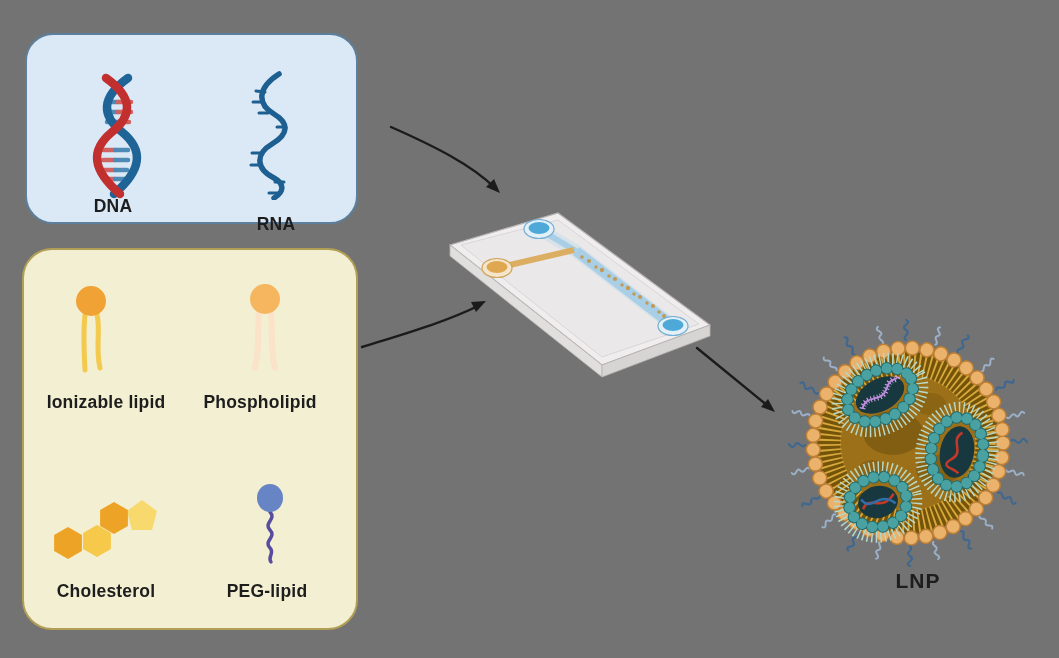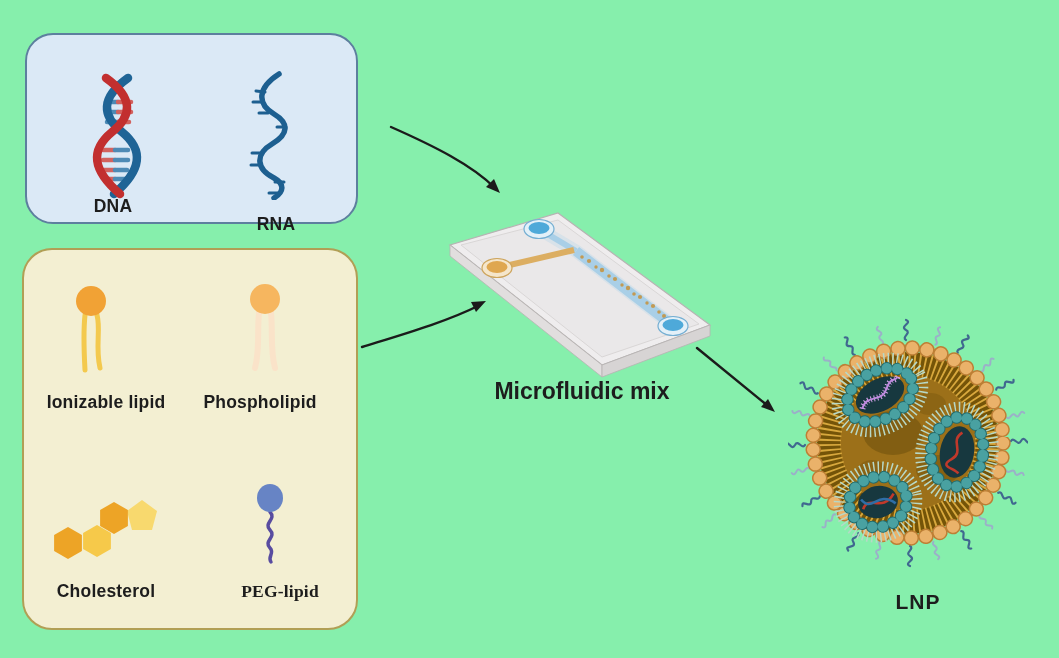--- a/index.html
+++ b/index.html
@@ -1,16 +1,16 @@
 <!DOCTYPE html>
 <html><head>
 <meta charset="utf-8">
 <style>
   html,body{margin:0;padding:0;background:#ffffff;}
-  #canvas{position:relative;width:1059px;height:658px;background:#86efac;overflow:hidden;
+  #canvas{position:relative;width:1059px;height:658px;background:#737373;overflow:hidden;
           font-family:"Liberation Sans",sans-serif;}
   .panel{position:absolute;border:2px solid;box-sizing:border-box;}
   .panel-nucleic{left:25px;top:33px;width:333px;height:191px;border-radius:28px;}
   .panel-lipid{left:22px;top:248px;width:336px;height:382px;border-radius:30px;}
   .abs{position:absolute;}
   .lbl{position:absolute;font-weight:700;white-space:nowrap;transform:translateX(-50%);}
   .lbl-sm{font-size:17.5px;letter-spacing:.2px;}
   .lbl-md{font-size:23px;}
   .lbl-lnp{font-size:21px;letter-spacing:1px;}
   svg{display:block;}
@@ -84,21 +84,21 @@
     <polygon points="20,31 33.9,39 33.9,55 20,63 6.1,55 6.1,39" fill="#eda426"></polygon>
     <polygon points="49,29 62.9,37 62.9,53 49,61 35.1,53 35.1,37" fill="#f6c94a"></polygon>
     <polygon points="66,6 79.9,14 79.9,30 66,38 52.1,30 52.1,14" fill="#eda426"></polygon>
   </svg>
   <div class="lbl lbl-sm" style="left: 106px; top: 581px; color: rgb(29, 29, 29);">Cholesterol</div>
 
   <svg class="abs" style="left:248px;top:482px" width="46" height="92" viewBox="0 0 46 92">
     <path d="M 22,30 c 7,7 -7,11 0,18 c 7,7 -7,11 0,18 c 5,5 -3,9 1,14" fill="none" stroke="#584ca0" stroke-width="3.5" stroke-linecap="round"></path>
     <ellipse cx="22" cy="16" rx="13" ry="14" fill="#6784c5"></ellipse>
   </svg>
-  <div class="lbl lbl-sm" style="left: 280px; top: 581px; color: rgb(29, 29, 29); font-family: Liberation Serif, serif;">PEG-lipid</div>
+  <div class="lbl lbl-sm" style="left: 267px; top: 581px; color: rgb(29, 29, 29);">PEG-lipid</div>
 
   <svg class="abs" style="left:440px;top:200px" width="320" height="180" viewBox="0 0 320 180">
     <polygon points="118,13 270,125 162,165 10,45" fill="#efedee" stroke="#b7b3b3" stroke-width="1.2"></polygon>
     <polygon points="118,20 259,124 162,157 21,45" fill="#eae8e9" stroke="#d9d6d6" stroke-width="1"></polygon>
     <polygon points="10,45 10,56 162,177 162,165" fill="#e1dede" stroke="#b7b3b3" stroke-width=".8"></polygon>
     <polygon points="162,165 162,177 270,136 270,125" fill="#d7d4d4" stroke="#b7b3b3" stroke-width=".8"></polygon>
     <path d="M 99,29 L 136,51 L 232,125" fill="none" stroke="#c5dcea" stroke-width="13" stroke-linejoin="round" opacity=".5"></path>
     <line x1="99" y1="29" x2="136" y2="51" stroke="#a9cfe7" stroke-width="6"></line>
     <line x1="136" y1="51" x2="232" y2="125" stroke="#a9cfe7" stroke-width="10"></line>
     <line x1="57" y1="68" x2="134" y2="50" stroke="#dcae62" stroke-width="6"></line>
@@ -124,21 +124,20 @@
     </g>
     <g>
       <ellipse cx="99" cy="29" rx="15" ry="9.5" fill="#e3f0f8" stroke="#74aed2" stroke-width="1.2"></ellipse>
       <ellipse cx="99" cy="28" rx="10.5" ry="6" fill="#4ea9d9"></ellipse>
     </g>
     <g>
       <ellipse cx="233" cy="126" rx="15" ry="9.5" fill="#e3f0f8" stroke="#74aed2" stroke-width="1.2"></ellipse>
       <ellipse cx="233" cy="125" rx="10.5" ry="6" fill="#4ea9d9"></ellipse>
     </g>
   </svg>
-  <div class="lbl lbl-md" style="left: 582px; top: 378px; color: rgb(29, 29, 29);">Microfluidic mix</div>
 
   <svg class="abs" style="left:788px;top:318px" width="240" height="252" viewBox="0 0 240 252">
     <defs>
       <path id="sqa" d="M118,2 c7,3 -7,6 0,10 c6,3 -5,7 0,10" fill="none" stroke="#40688f" stroke-width="2.2" stroke-linecap="round"></path>
       <path id="sqb" d="M121,5 c-6,3 6,6 0,9 c-5,3 4,6 0,9" fill="none" stroke="#9bb0c8" stroke-width="2" stroke-linecap="round"></path>
     </defs>
     <g>
       <use href="#sqa" transform="rotate(0,120,125)"></use>
         <use href="#sqb" transform="rotate(15,120,125)"></use>
       <use href="#sqa" transform="rotate(30,120,125)"></use>
@@ -195,21 +194,21 @@
 
     <g transform="translate(90,184) rotate(-12)">
       <ellipse rx="38" ry="34" fill="none" stroke="#b7d8c7" stroke-width="13" stroke-dasharray="1.4 2.9"></ellipse>
       <ellipse rx="20" ry="16" fill="#17383f"></ellipse>
       <ellipse rx="29" ry="25" fill="none" stroke="#226b6d" stroke-width="12.5" stroke-dasharray="0.01 10.63" stroke-linecap="round"></ellipse>
       <ellipse rx="29" ry="25" fill="none" stroke="#49a1a1" stroke-width="10.5" stroke-dasharray="0.01 10.63" stroke-linecap="round"></ellipse>
       <path d="M -16,4 C -8,-10 2,12 17,-5" fill="none" stroke="#c0392b" stroke-width="2.6"></path>
       <path d="M -16,-6 C -8,10 2,-12 17,5" fill="none" stroke="#2f6ea6" stroke-width="2.6"></path>
     </g>
   </svg>
-  <div class="lbl lbl-lnp" style="left: 918px; top: 569px; color: rgb(29, 29, 29); margin-top: 21px;">LNP</div>
+  <div class="lbl lbl-lnp" style="left: 918px; top: 569px; color: rgb(29, 29, 29);">LNP</div>
 
   <svg class="abs" style="left:0;top:0;pointer-events:none" width="1059" height="658" viewBox="0 0 1059 658">
     <g fill="none" stroke="#1b1b1b" stroke-width="2.4" stroke-linecap="round">
       <path d="M 391,127 C 434,146 472,165 495,188"></path>
       <path d="M 362,347 C 404,334 446,322 480,305"></path>
       <path d="M 697,348 L 768,406"></path>
     </g>
     <g fill="#1b1b1b">
       <polygon points="500,193 486,187 494,179"></polygon>
       <polygon points="486,301 476,312 471,302"></polygon>

